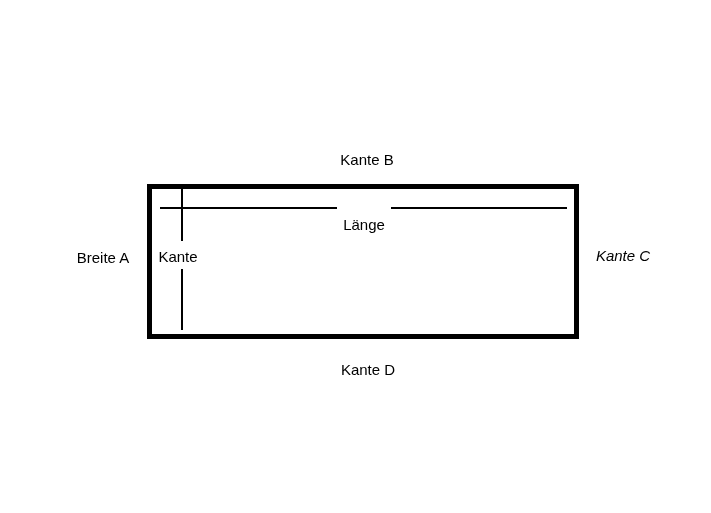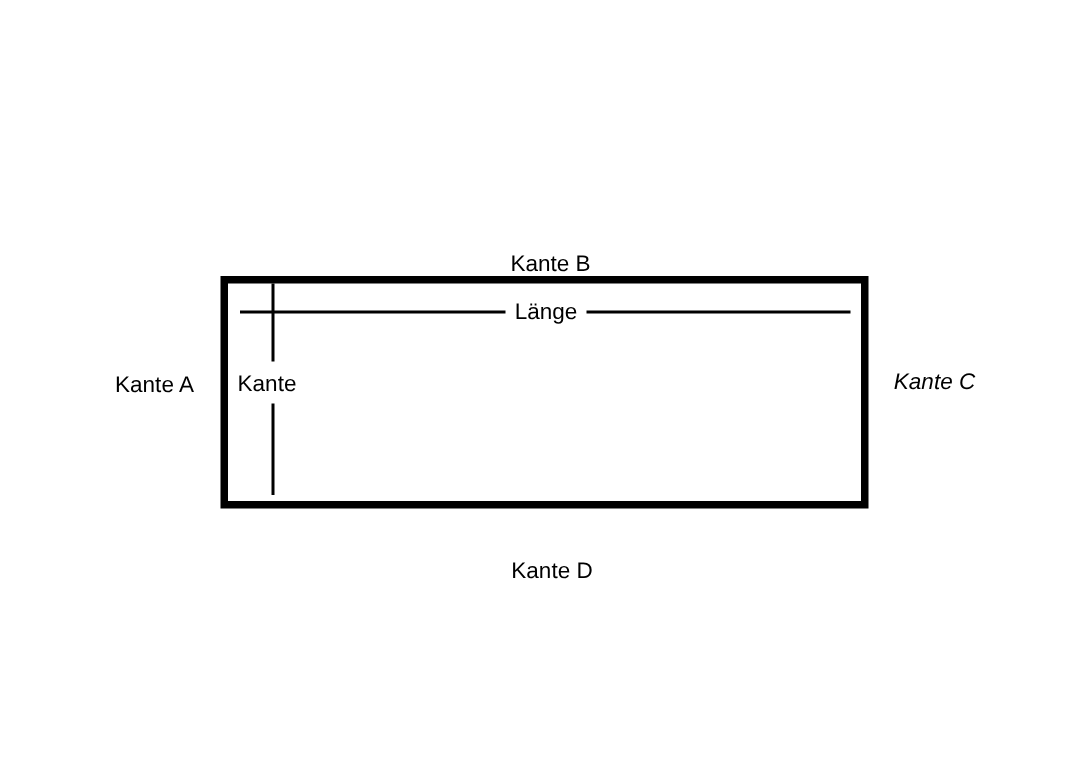--- a/index.html
+++ b/index.html
@@ -44,33 +44,33 @@
     background: #000000;
   }
   
   .laenge-line-left  { left: 160px; top: 207px; width: 177px; }
   .laenge-line-right { left: 391px; top: 207px; width: 176px; }
   
   .breite-line-upper { left: 181px; top: 189px; height: 52px; }
   .breite-line-lower { left: 181px; top: 269px; height: 61px; }
   
   .kante-a { left: 103px; top: 257px; }
-  .kante-b { left: 367px; top: 176px; }
+  .kante-b { left: 367px; top: 159px; }
   .kante-c { left: 623px; top: 255px; font-style: italic; }
-  .kante-d { left: 368px; top: 369px; margin-top: 12px; }
-  .laenge  { left: 364px; top: 208px; background: #ffffff; padding: 0 3px; }
+  .kante-d { left: 368px; top: 369px; }
+  .laenge  { left: 364px; top: 224px; background: #ffffff; padding: 0 3px; }
   .breite  { left: 178px; top: 256px; background: #ffffff; }
 </style>
 </head>
 <body>
 
 <div class="canvas">
 
   <div class="label kante-b">Kante B</div>
-  <div class="label kante-a">Kante A</div>
+  <div class="label kante-a">Breite A</div>
   <div class="label kante-c">Kante C</div>
   <div class="label kante-d">Kante D</div>
 
   <div class="rect"></div>
 
   <div class="hline laenge-line-left"></div>
   <div class="hline laenge-line-right"></div>
   <div class="label laenge">Länge</div>
 
   <div class="vline breite-line-upper"></div>

